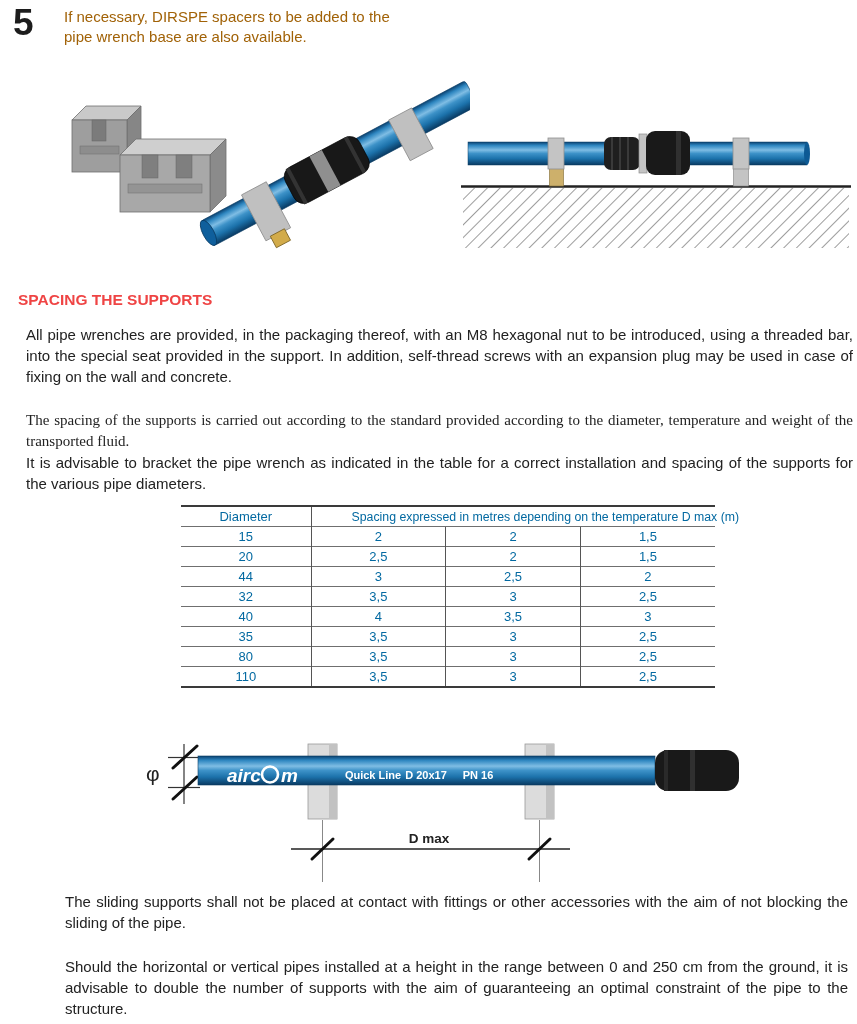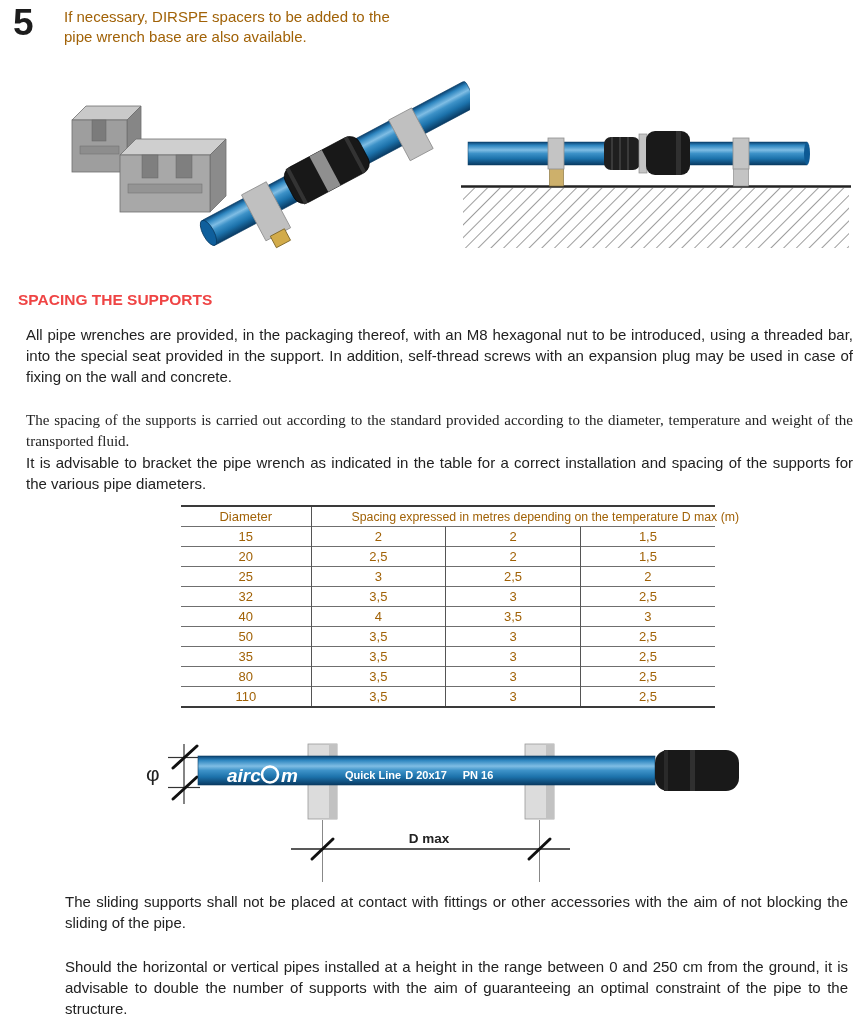--- a/index.html
+++ b/index.html
@@ -16,21 +16,21 @@
   .para{position:absolute;left:18px;width:827px;margin:8px;font-size:15px;line-height:21px;
         text-align:justify;color:#222;}
   .p1{top:316px;}
   .p2{top:402px;font-family:Liberation Serif, serif;}
   .p3{top:444px;}
   .fpara{position:absolute;left:65px;width:783px;margin:0;font-size:15px;line-height:21px;
         text-align:justify;color:#222;}
   .f1{top:891px;}
   .f2{top:956px;}
   table.spacing{position:absolute;left:181px;top:505px;width:534px;border-collapse:collapse;
-        font-size:13px;color:#a16207;table-layout:fixed;}
+        font-size:13px;color:#0369a1;table-layout:fixed;}
   table.spacing th,table.spacing td{font-weight:normal;text-align:center;height:19px;
         padding:0;line-height:18px;border-top:1px solid #6f6f6f;}
   table.spacing thead tr:first-child th{border-top:2px solid #3a3a3a;}
   table.spacing tbody tr:last-child td{border-bottom:2px solid #3a3a3a;}
   table.spacing .vsep{border-left:1px solid #555;}
   table.spacing td:nth-child(n+2){border-left:1px solid #555;}
   table.spacing .span-head{font-size:12.3px;white-space:nowrap;padding-left:40px;}
   .col-d{width:130px;}.col-t{width:134.6px;}
   .diagram{left:135px;top:738px;}
   svg text{font-family:"Liberation Sans",sans-serif;}
@@ -144,42 +144,36 @@
           <td>2</td>
           <td>1,5</td>
         </tr>
         <tr>
           <td>20</td>
           <td>2,5</td>
           <td>2</td>
           <td>1,5</td>
         </tr>
         <tr>
-          <td>25</td>
+          <td>44</td>
           <td>3</td>
           <td>2,5</td>
           <td>2</td>
         </tr>
         <tr>
           <td>32</td>
           <td>3,5</td>
           <td>3</td>
           <td>2,5</td>
         </tr>
         <tr>
           <td>40</td>
           <td>4</td>
           <td>3,5</td>
           <td>3</td>
-        </tr>
-        <tr>
-          <td>50</td>
-          <td>3,5</td>
-          <td>3</td>
-          <td>2,5</td>
         </tr>
         <tr>
           <td>35</td>
           <td>3,5</td>
           <td>3</td>
           <td>2,5</td>
         </tr>
         <tr>
           <td>80</td>
           <td>3,5</td>

